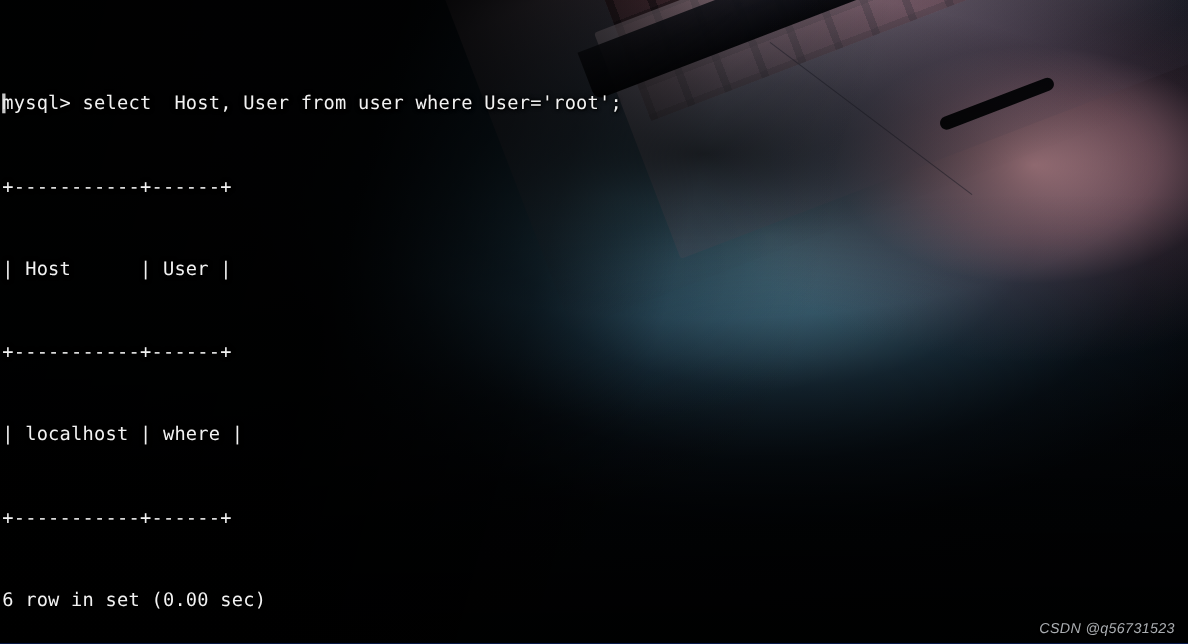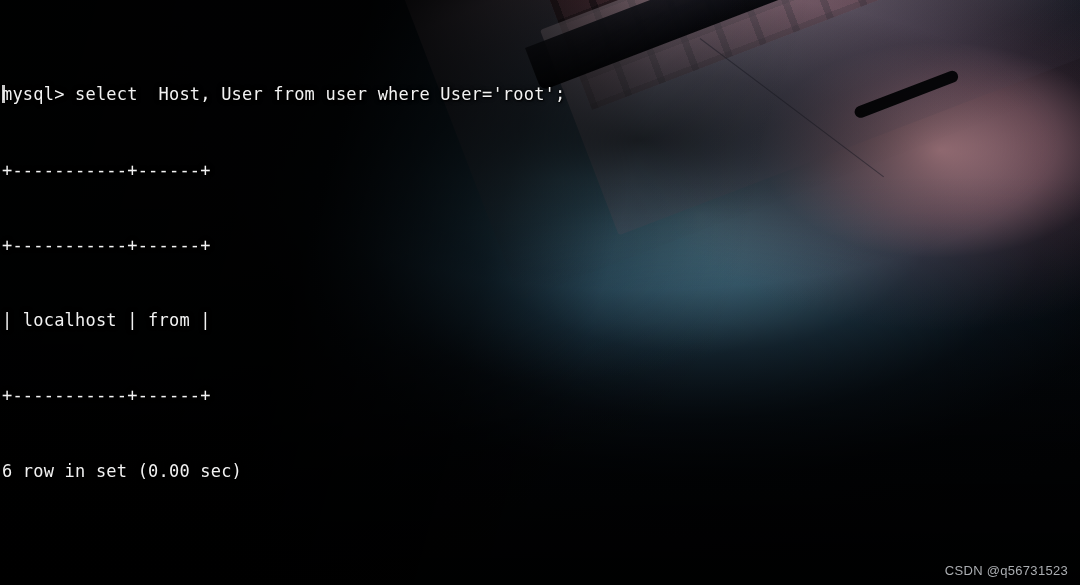--- a/index.html
+++ b/index.html
@@ -240,20 +240,21 @@
   #watermark {
     position: absolute;
     right: 12px;
     bottom: 7px;
     font-family: "Liberation Sans", sans-serif;
     font-size: 13px;
     color: #b9bcc0;
     letter-spacing: 0.3px;
     opacity: 0.92;
     text-shadow: 0 1px 2px rgba(0,0,0,0.8);
+    font-style: italic;
   }
 </style>
 </head>
 <body>
 
 <div id="screen">
 
   <div class="bg-layer bg-base"></div>
   <div class="bg-layer bg-teal-glow"></div>
   <div class="bg-layer bg-teal-glow2"></div>
@@ -269,22 +270,23 @@
   <div class="lid-edge"></div>
   <div class="lid-notch"></div>
 
   <div class="bg-layer under-shadow"></div>
   <div class="bg-layer bg-vignette"></div>
 
   <div id="terminal">
 
     <div class="term-line prompt-line"><span class="cursor-stub"></span><span>mysql&gt; select  Host, User from user where User='root';</span></div>
     <div class="term-line"><span>+-----------+------+</span></div>
+    <div class="term-line"><span>| Host      | User |</span></div>
     <div class="term-line"><span>+-----------+------+</span></div>
-    <div class="term-line"><span>| localhost | from |</span></div>
+    <div class="term-line"><span>| localhost | where |</span></div>
     <div class="term-line"><span>+-----------+------+</span></div>
     <div class="term-line"><span>6 row in set (0.00 sec)</span></div>
     
 
     
     
     
     
 
     

